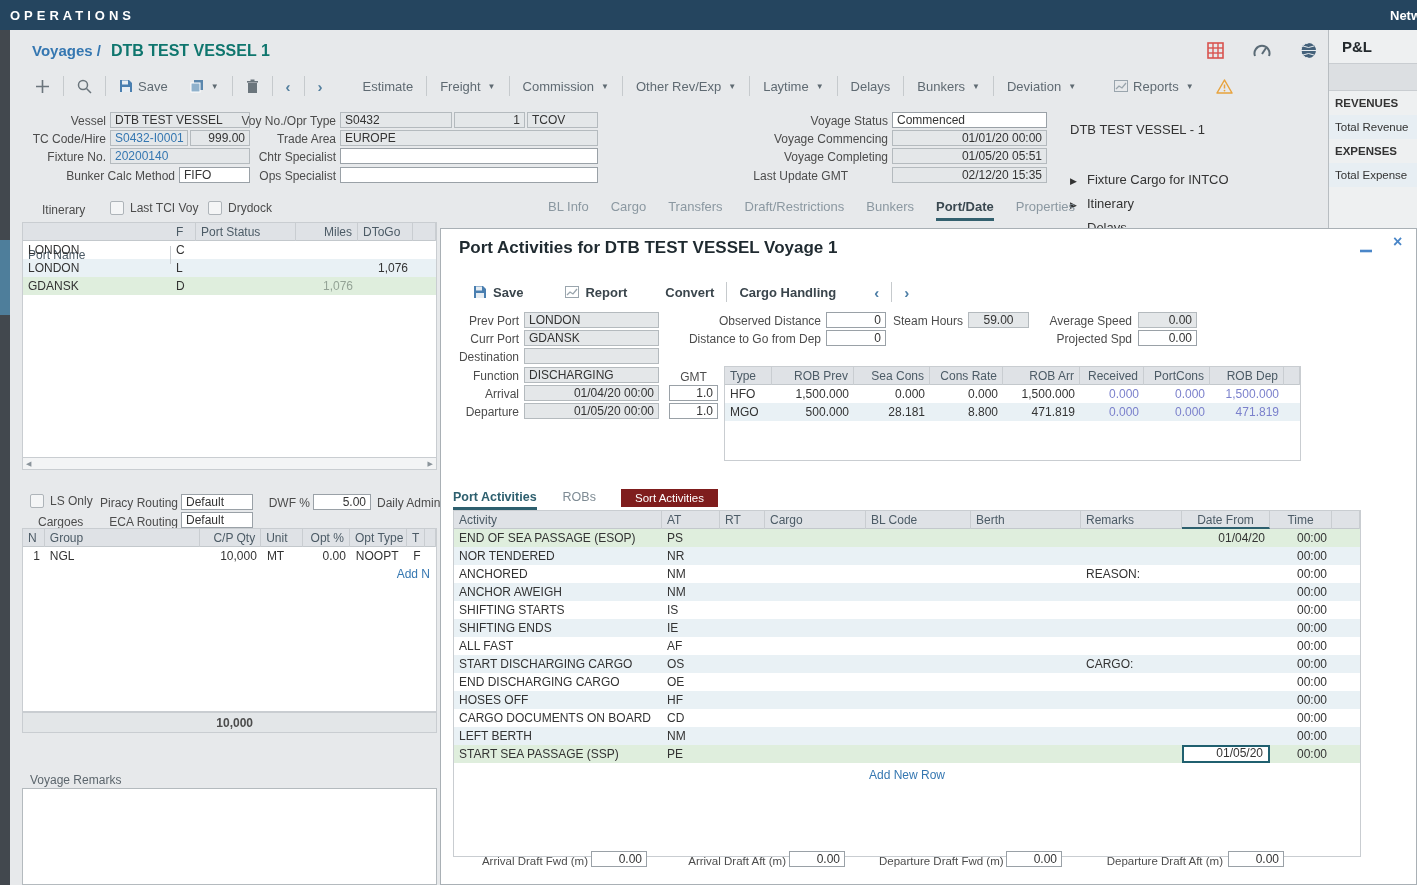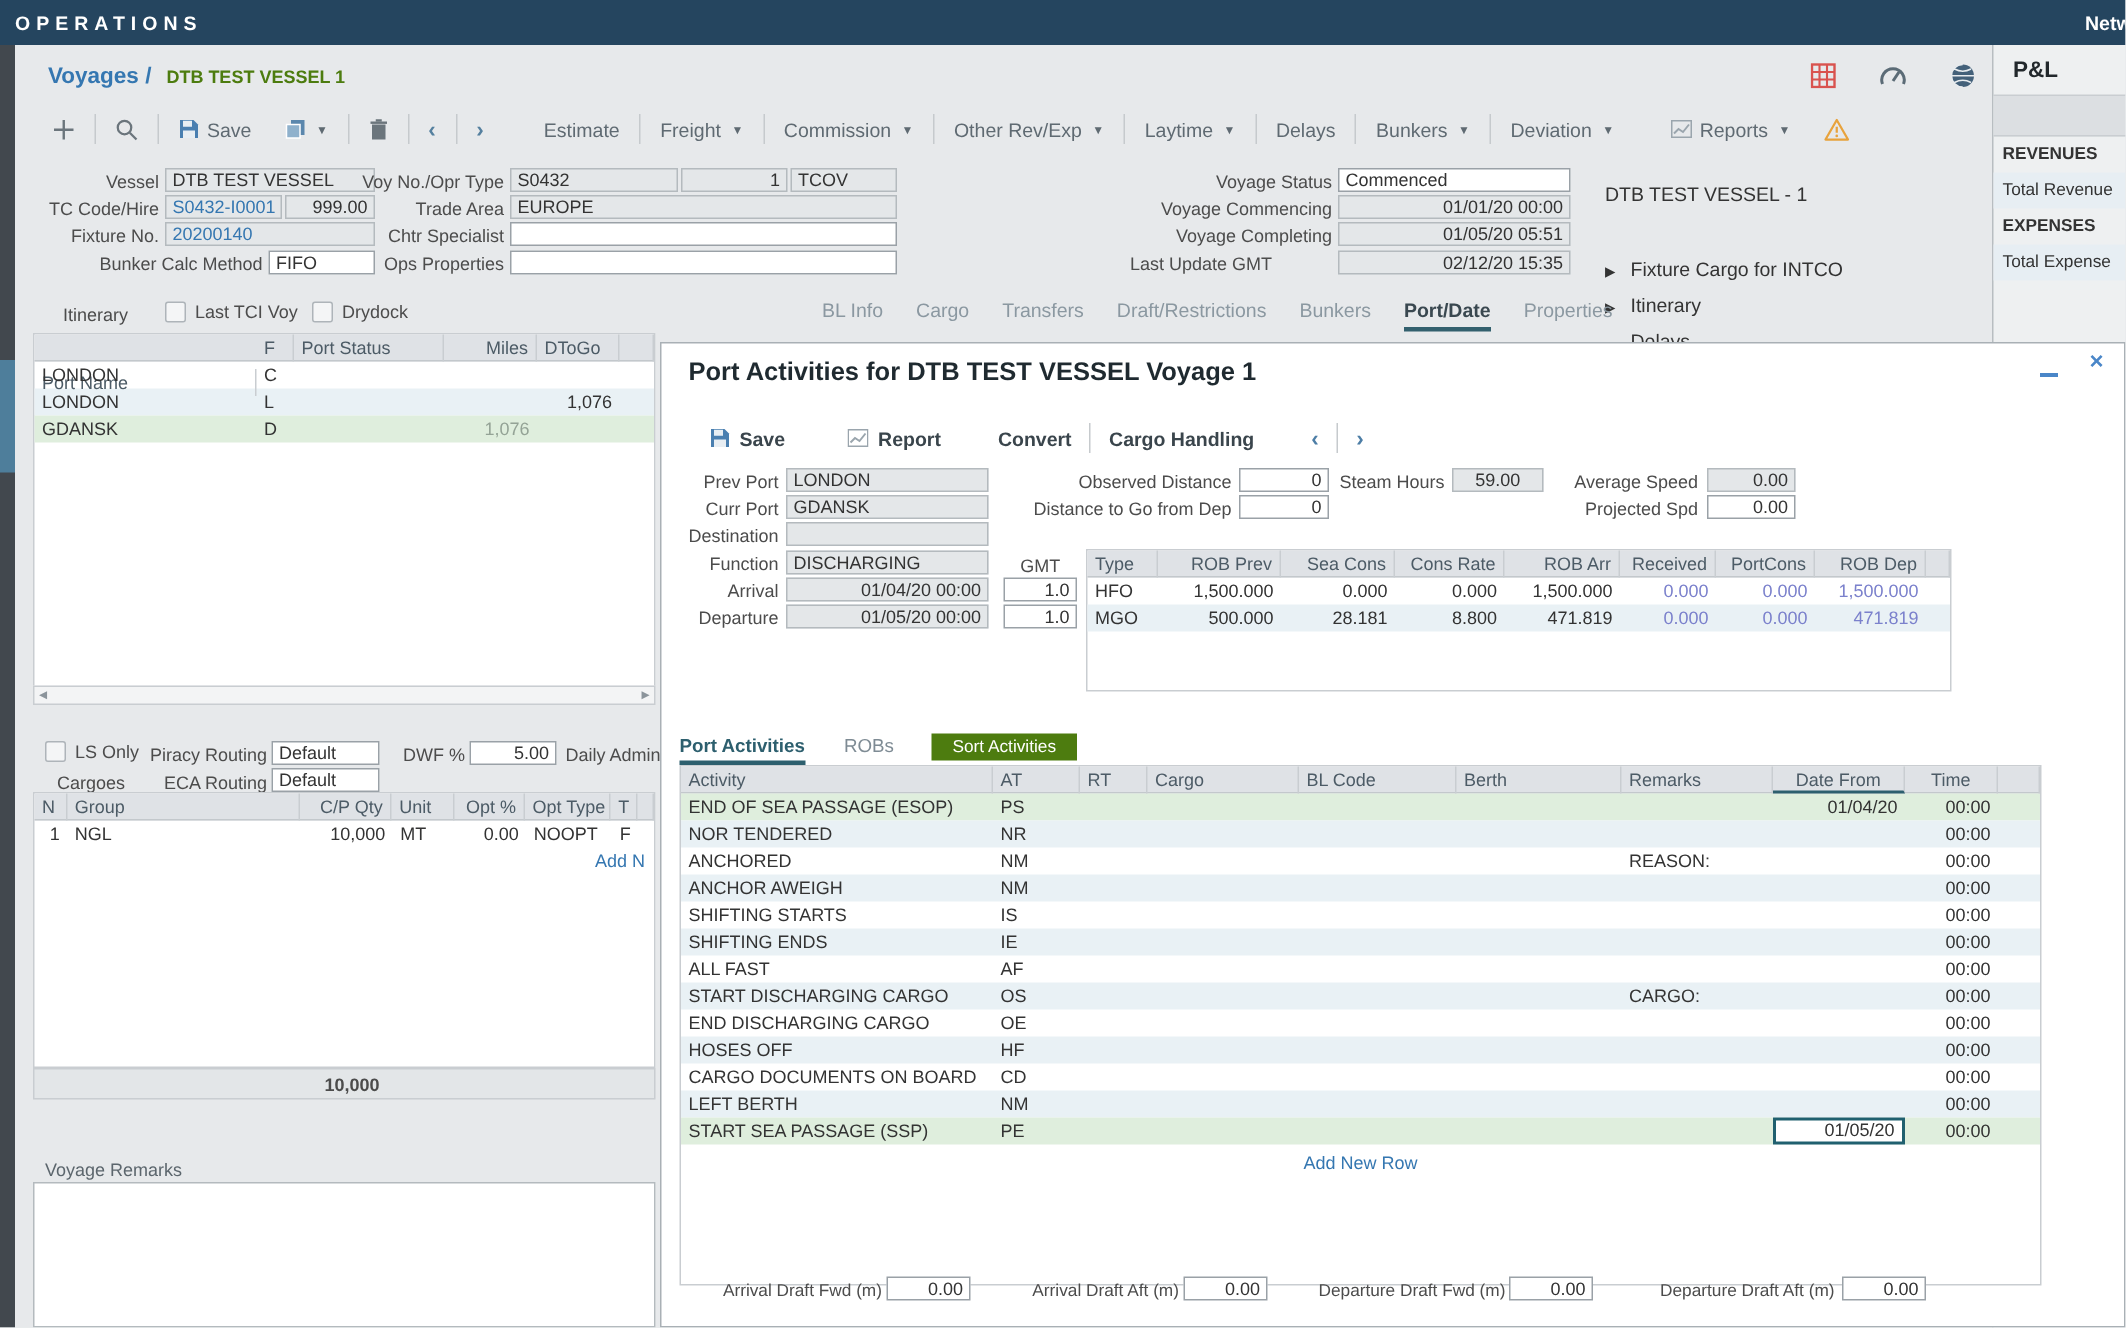--- a/index.html
+++ b/index.html
@@ -9,21 +9,21 @@
   
   #topbar{left:0;top:0;width:1417px;height:30px;background:#25455f}
   #topbar .brand{position:absolute;left:10px;top:8px;color:#fff;font-size:13px;font-weight:bold;letter-spacing:4px}
   #topbar .right{position:absolute;left:1390px;top:8px;color:#fff;font-size:13px;font-weight:bold;white-space:nowrap}
   
   #lstrip{left:0;top:30px;width:10px;height:855px;background:#42484e}
   #lstrip .seg{position:absolute;left:0;top:210px;width:10px;height:75px;background:#4e7e9b}
   
   #vmpanel{left:10px;top:30px;width:1318px;height:855px;background:#e7e9eb}
   .crumb-sec{font-size:15px;font-weight:bold;color:#3577b1}
-  .crumb-title{font-size:12px;font-weight:bold;color:#4d7c0f;margin-left:10px}
+  .crumb-title{font-size:16px;font-weight:bold;color:#0f766e;margin-left:10px}
   
   .tb{display:flex;align-items:center;font-size:13px;color:#5f6a72;white-space:nowrap}
   .tb .it{display:flex;align-items:center;gap:5px;padding:0 11px;cursor:pointer;height:22px}
   .tb .sep{width:1px;height:20px;background:#c6cacd;margin:0 2px}
   .caret{font-size:8px;color:#5f6a72;margin-left:2px}
   .lbl{position:absolute;font-size:12px;color:#4c4c4c;height:16px;line-height:16px;text-align:right;white-space:nowrap}
   .field{position:absolute;height:16px;line-height:14px;font-size:12px;color:#333;
          background:#e4e7e9;border:1px solid #b4babe;padding:0 4px;box-sizing:border-box;white-space:nowrap;overflow:hidden}
   .field.white{background:#fff;border-color:#9aa1a7}
   .field.r{text-align:right}
@@ -55,21 +55,21 @@
   #pnl .prow.bold{font-weight:bold}
   #pnl .prow.shaded{background:#e7eef3}
   
   #dlg{left:440px;top:228px;width:977px;height:657px;background:#fff;border:1px solid #a9b0b5;box-sizing:border-box;z-index:50}
   #dlg .title{position:absolute;left:18px;top:9px;font-size:17px;font-weight:bold;color:#1f2a30}
   .winbtn{position:absolute;color:#4a86c8;font-weight:bold;cursor:pointer}
   .dtb{position:absolute;left:20px;top:52px;display:flex;align-items:center;font-size:13px;color:#3a454c;font-weight:bold}
   .dtb .it{display:flex;align-items:center;gap:6px;padding:0 12px;cursor:pointer;height:22px}
   .dtb .sep{width:1px;height:20px;background:#c6cacd}
   .chev{font-size:15px;color:#4d7ea6;font-weight:bold}
-  .sortbtn{position:absolute;background:#4d7c0f;color:#fff;font-size:11.5px;text-align:center;cursor:pointer}
+  .sortbtn{position:absolute;background:#7f1d1d;color:#fff;font-size:11.5px;text-align:center;cursor:pointer}
   .dtab-active{font-size:12.5px;font-weight:bold;color:#2d5f6e;border-bottom:3px solid #2d5f6e;padding-bottom:3px}
   .dtab{font-size:12.5px;color:#7e8b94}
   .datecell-sel{background:#fff !important;border:2px solid #20606f !important;line-height:13px !important}
   .dhl{border-bottom:2px solid #2d5f6e}
 </style>
 </head>
 <body>
 
 <div class="abs" id="topbar">
   <span class="brand">OPERATIONS</span>
@@ -213,21 +213,21 @@
   <div class="field white" style="left:169px;top:137px;width:71px">FIFO</div>
 
   <div class="lbl" style="left:210px;top:83px;width:116px">Voy No./Opr Type</div>
   <div class="field" style="left:330px;top:82px;width:112px">S0432</div>
   <div class="field r" style="left:444px;top:82px;width:71px">1</div>
   <div class="field" style="left:517px;top:82px;width:71px">TCOV</div>
   <div class="lbl" style="left:210px;top:101px;width:116px">Trade Area</div>
   <div class="field" style="left:330px;top:100px;width:258px">EUROPE</div>
   <div class="lbl" style="left:210px;top:119px;width:116px">Chtr Specialist</div>
   <div class="field white" style="left:330px;top:118px;width:258px"></div>
-  <div class="lbl" style="left:210px;top:138px;width:116px">Ops Properties</div>
+  <div class="lbl" style="left:210px;top:138px;width:116px">Ops Specialist</div>
   <div class="field white" style="left:330px;top:137px;width:258px"></div>
 
   <div class="lbl" style="left:700px;top:83px;width:178px">Voyage Status</div>
   <div class="field white" style="left:882px;top:82px;width:155px">Commenced</div>
   <div class="lbl" style="left:700px;top:101px;width:178px">Voyage Commencing</div>
   <div class="field r" style="left:882px;top:100px;width:155px">01/01/20 00:00</div>
   <div class="lbl" style="left:700px;top:119px;width:178px">Voyage Completing</div>
   <div class="field r" style="left:882px;top:118px;width:155px">01/05/20 05:51</div>
   <div class="lbl" style="left:660px;top:138px;width:178px">Last Update GMT</div>
   <div class="field r" style="left:882px;top:137px;width:155px">02/12/20 15:35</div>

